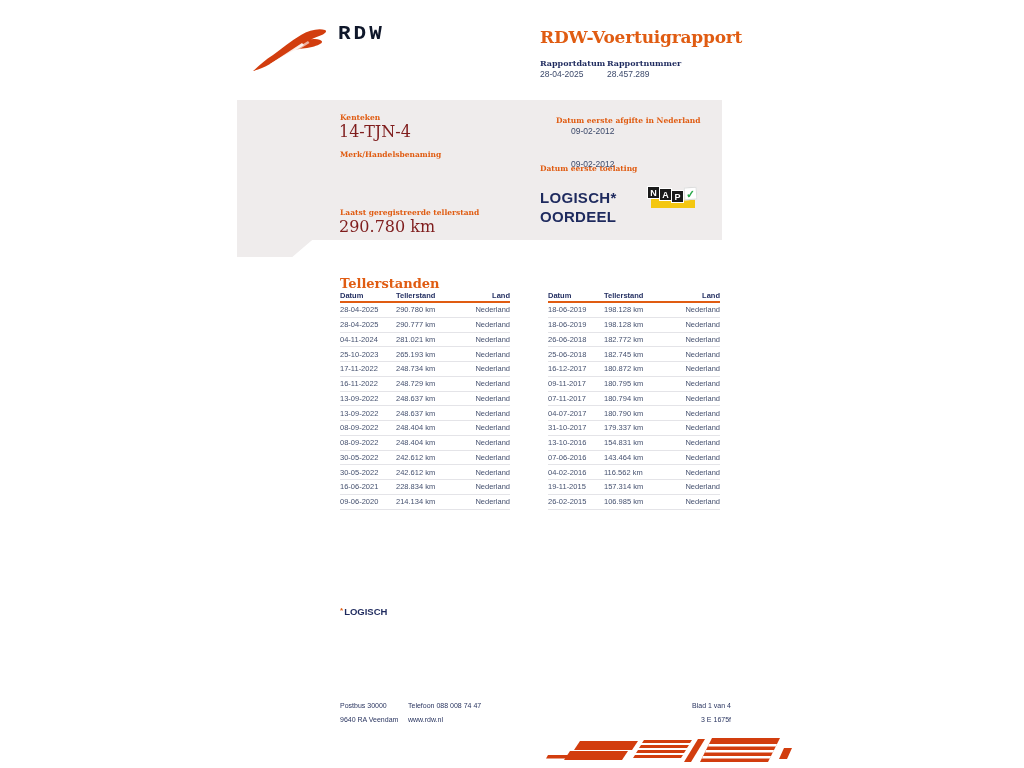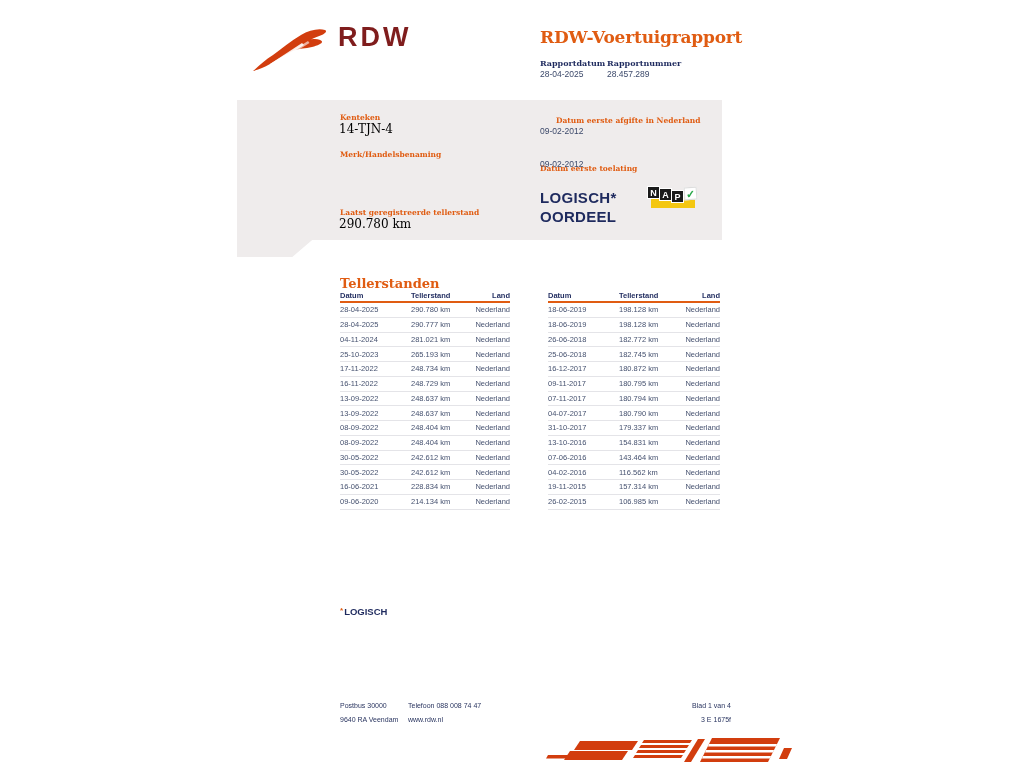--- a/index.html
+++ b/index.html
@@ -2,39 +2,39 @@
 <html><head>
 <meta charset="utf-8">
 <style>
   * { margin:0; padding:0; box-sizing:border-box; }
   html,body { width:1024px; height:768px; background:#ffffff; overflow:hidden; }
   body { font-family:"Liberation Sans", sans-serif; }
   #page { position:relative; width:1024px; height:768px; background:#fff; }
 
   
   .wing-svg { position:absolute; left:250px; top:22px; width:82px; height:54px; }
-  .logo-text { position:absolute; left:338px; top:22px; font-family:Liberation Sans, sans-serif;
-               font-weight:bold; font-size:27px; letter-spacing:3px; color:#7f1d1d; }
+  .logo-text { position:absolute; left:338px; top:22px; font-family:Liberation Mono, monospace;
+               font-weight:bold; font-size:21px; letter-spacing:3px; color:#0f172a; }
   .report-title { position:absolute; left:540px; top:27px; font-family:"DejaVu Serif", serif;
                   font-weight:bold; font-size:17px; letter-spacing:-0.2px; color:#E05C12; }
   .hdr-label { position:absolute; font-family:"DejaVu Serif", serif; font-weight:bold;
                font-size:8px; color:#1E2A5E; }
   .hdr-value { position:absolute; font-size:8.5px; color:#3D4A6B; }
   .pos-rapportdatum-l { left:540px; top:58px; } .pos-rapportdatum-v { left:540px; top:69px; }
   .pos-rapportnummer-l { left:607px; top:58px; } .pos-rapportnummer-v { left:607px; top:69px; }
 
   
   .graybox { position:absolute; left:237px; top:100px; width:485px; height:157px;
              background:#EFECEC;
              clip-path: polygon(0 0, 100% 0, 100% 89.2%, 15.5% 89.2%, 11.4% 100%, 0 100%); }
 
   .lbl-orange { position:absolute; font-family:"DejaVu Serif", serif; font-weight:bold;
                 font-size:7.5px; color:#E05C12; }
-  .val-big { position:absolute; font-family:"DejaVu Serif", serif; font-size:12px; color:#000000; }
-  .val-small { position:absolute; font-size:8.5px; color:#3D4A6B; }
+  .val-big { position:absolute; font-family:"DejaVu Serif", serif; font-size:16px; color:#7f1d1d; }
+  .val-small { position:absolute; font-size:8.5px; color:#3D4A6B;margin-left:31px; }
 
   .oordeel { position:absolute; left:540px; top:188px; font-size:15px; font-weight:bold;
              color:#1E2A5E; line-height:19px; letter-spacing:0.3px; }
 
   
   .nap { position:absolute; left:647px; top:185px; width:50px; height:26px; }
   .nap-yellow { position:absolute; left:4px; top:9px; width:44px; height:14px; background:#F4C711; }
   .nap-box { position:absolute; width:13px; height:13px; background:#1A1A1A; color:#fff;
              font-size:9px; font-weight:bold; text-align:center; line-height:13px; border:1px solid #fff; }
   .nap-n { left:0; top:1px; } .nap-a { left:12px; top:3px; } .nap-p { left:24px; top:5px; }
@@ -43,21 +43,21 @@
                text-align:center; line-height:12px; transform:rotate(-4deg); }
 
   
   .tbl-title { position:absolute; left:340px; top:276px; font-family:"DejaVu Serif", serif;
                font-weight:bold; font-size:13px; color:#E05C12; }
   .meter-table { position:absolute; top:290px; font-size:7.5px; color:#45516F; }
   .meter-table.left { left:340px; width:170px; }
   .meter-table.right { left:548px; width:172px; }
   .trow { display:flex; height:14.75px; align-items:center; border-bottom:1px solid #E4E4E8; }
   .thead { height:13px; font-weight:bold; color:#1E2A5E; border-bottom:2px solid #E05C12; }
-  .c1 { width:71px; text-align:left; }
+  .c1 { width:56px; text-align:left; }
   .c2 { width:62px; text-align:left; }
   .c3 { flex:1; text-align:right; }
 
   
   .footnote-head { position:absolute; left:340px; top:606px; font-size:9.5px; font-weight:bold; color:#1E2A5E; }
   .footnote-head .star { color:#E05C12; font-size:8px; vertical-align:2px; margin-right:1px; }
   .footnote-text { position:absolute; left:340px; top:620px; width:396px; font-size:7.5px;
                    line-height:16px; color:#E2662E; }
 
   

